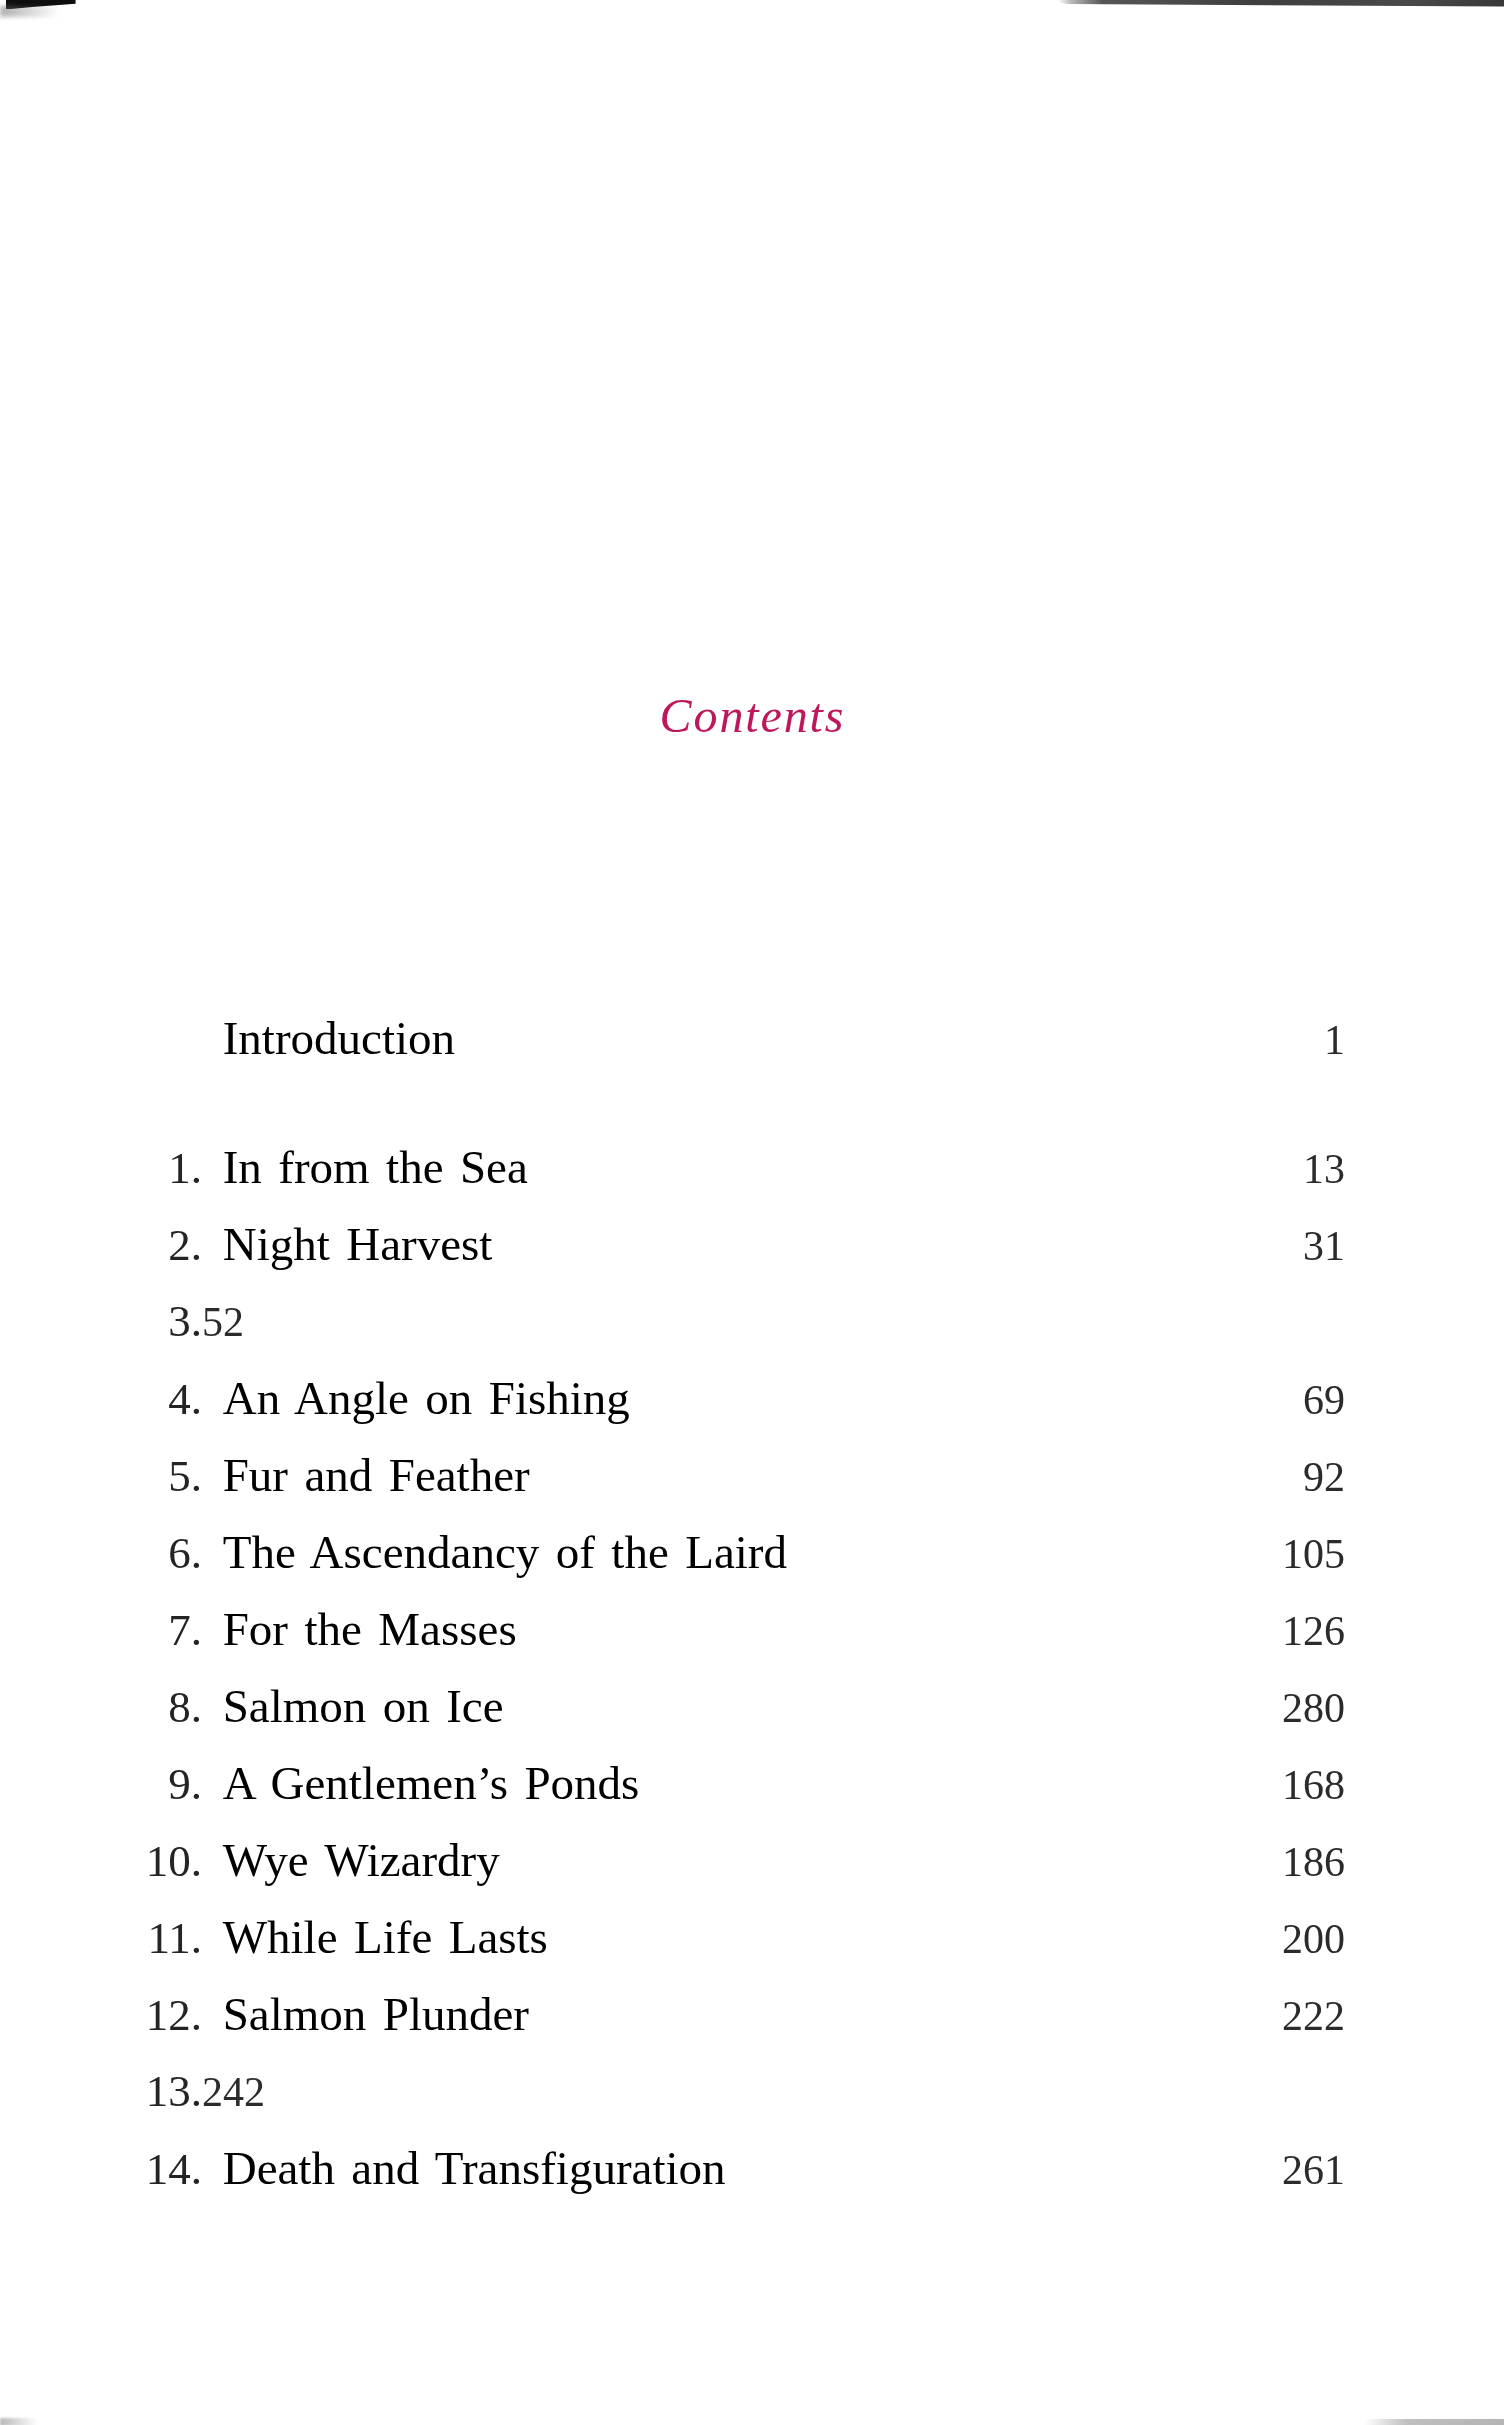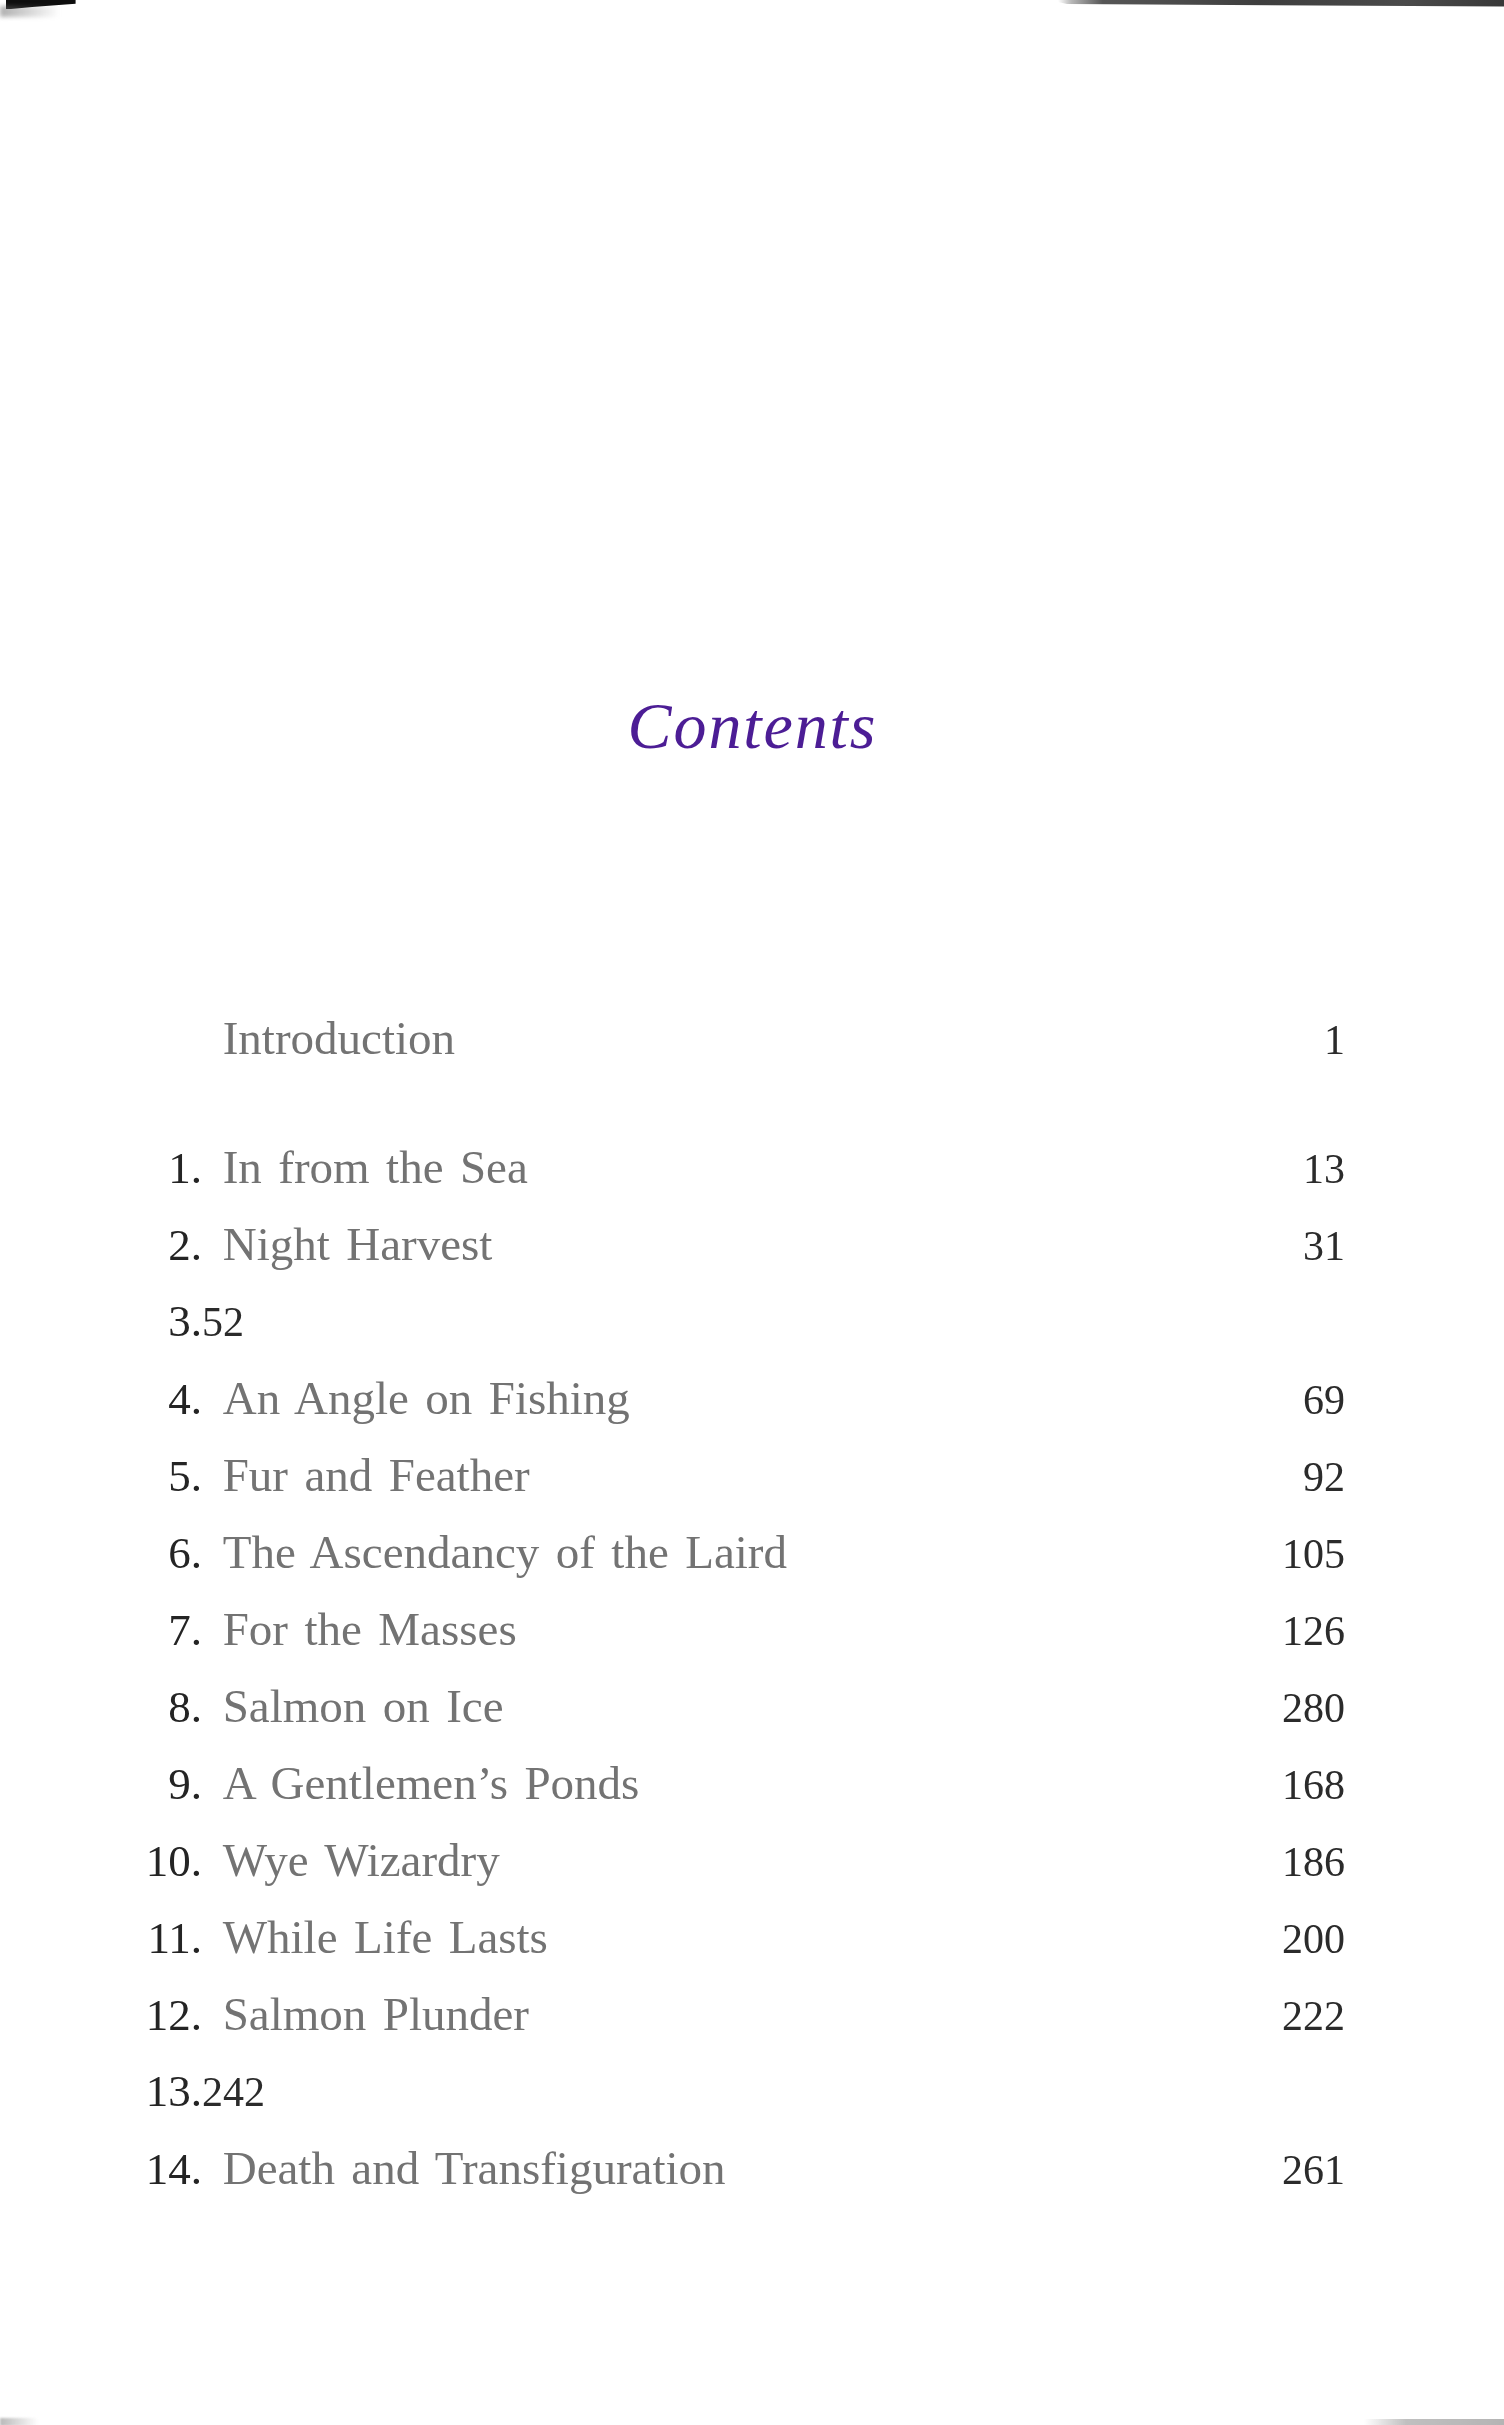--- a/index.html
+++ b/index.html
@@ -64,23 +64,23 @@
   
   .title-block {
     position: absolute;
     top: 688px;
     left: 0;
     width: 100%;
     text-align: center;
   }
   .title-block .book-title {
     font-style: italic;
-    font-size: 66px;
+    font-size: 48px;
     letter-spacing: 1.9px;
-    color: #4c1d95;
+    color: #be185d;
   }
 
   
   .toc {
     position: absolute;
     top: 1000px;
     left: 141px;
     right: 160px; 
   }
   .toc-row {
@@ -98,21 +98,21 @@
     flex: 0 0 61px;
     text-align: right;
     font-size: 45px;
     color: #242424;
   }
   .chap-title {
     flex: 1 1 auto;
     margin-left: 20.7px;
     font-size: 47px;
     word-spacing: 4.7px;
-    color: #737373;
+    color: #000000;
   }
   .chap-page {
     flex: 0 0 auto;
     text-align: right;
     font-size: 42px;
     color: #2b2b2b;
   }
 </style>
 </head>
 <body style="--ink: #222222; background: rgb(255, 255, 255);">

